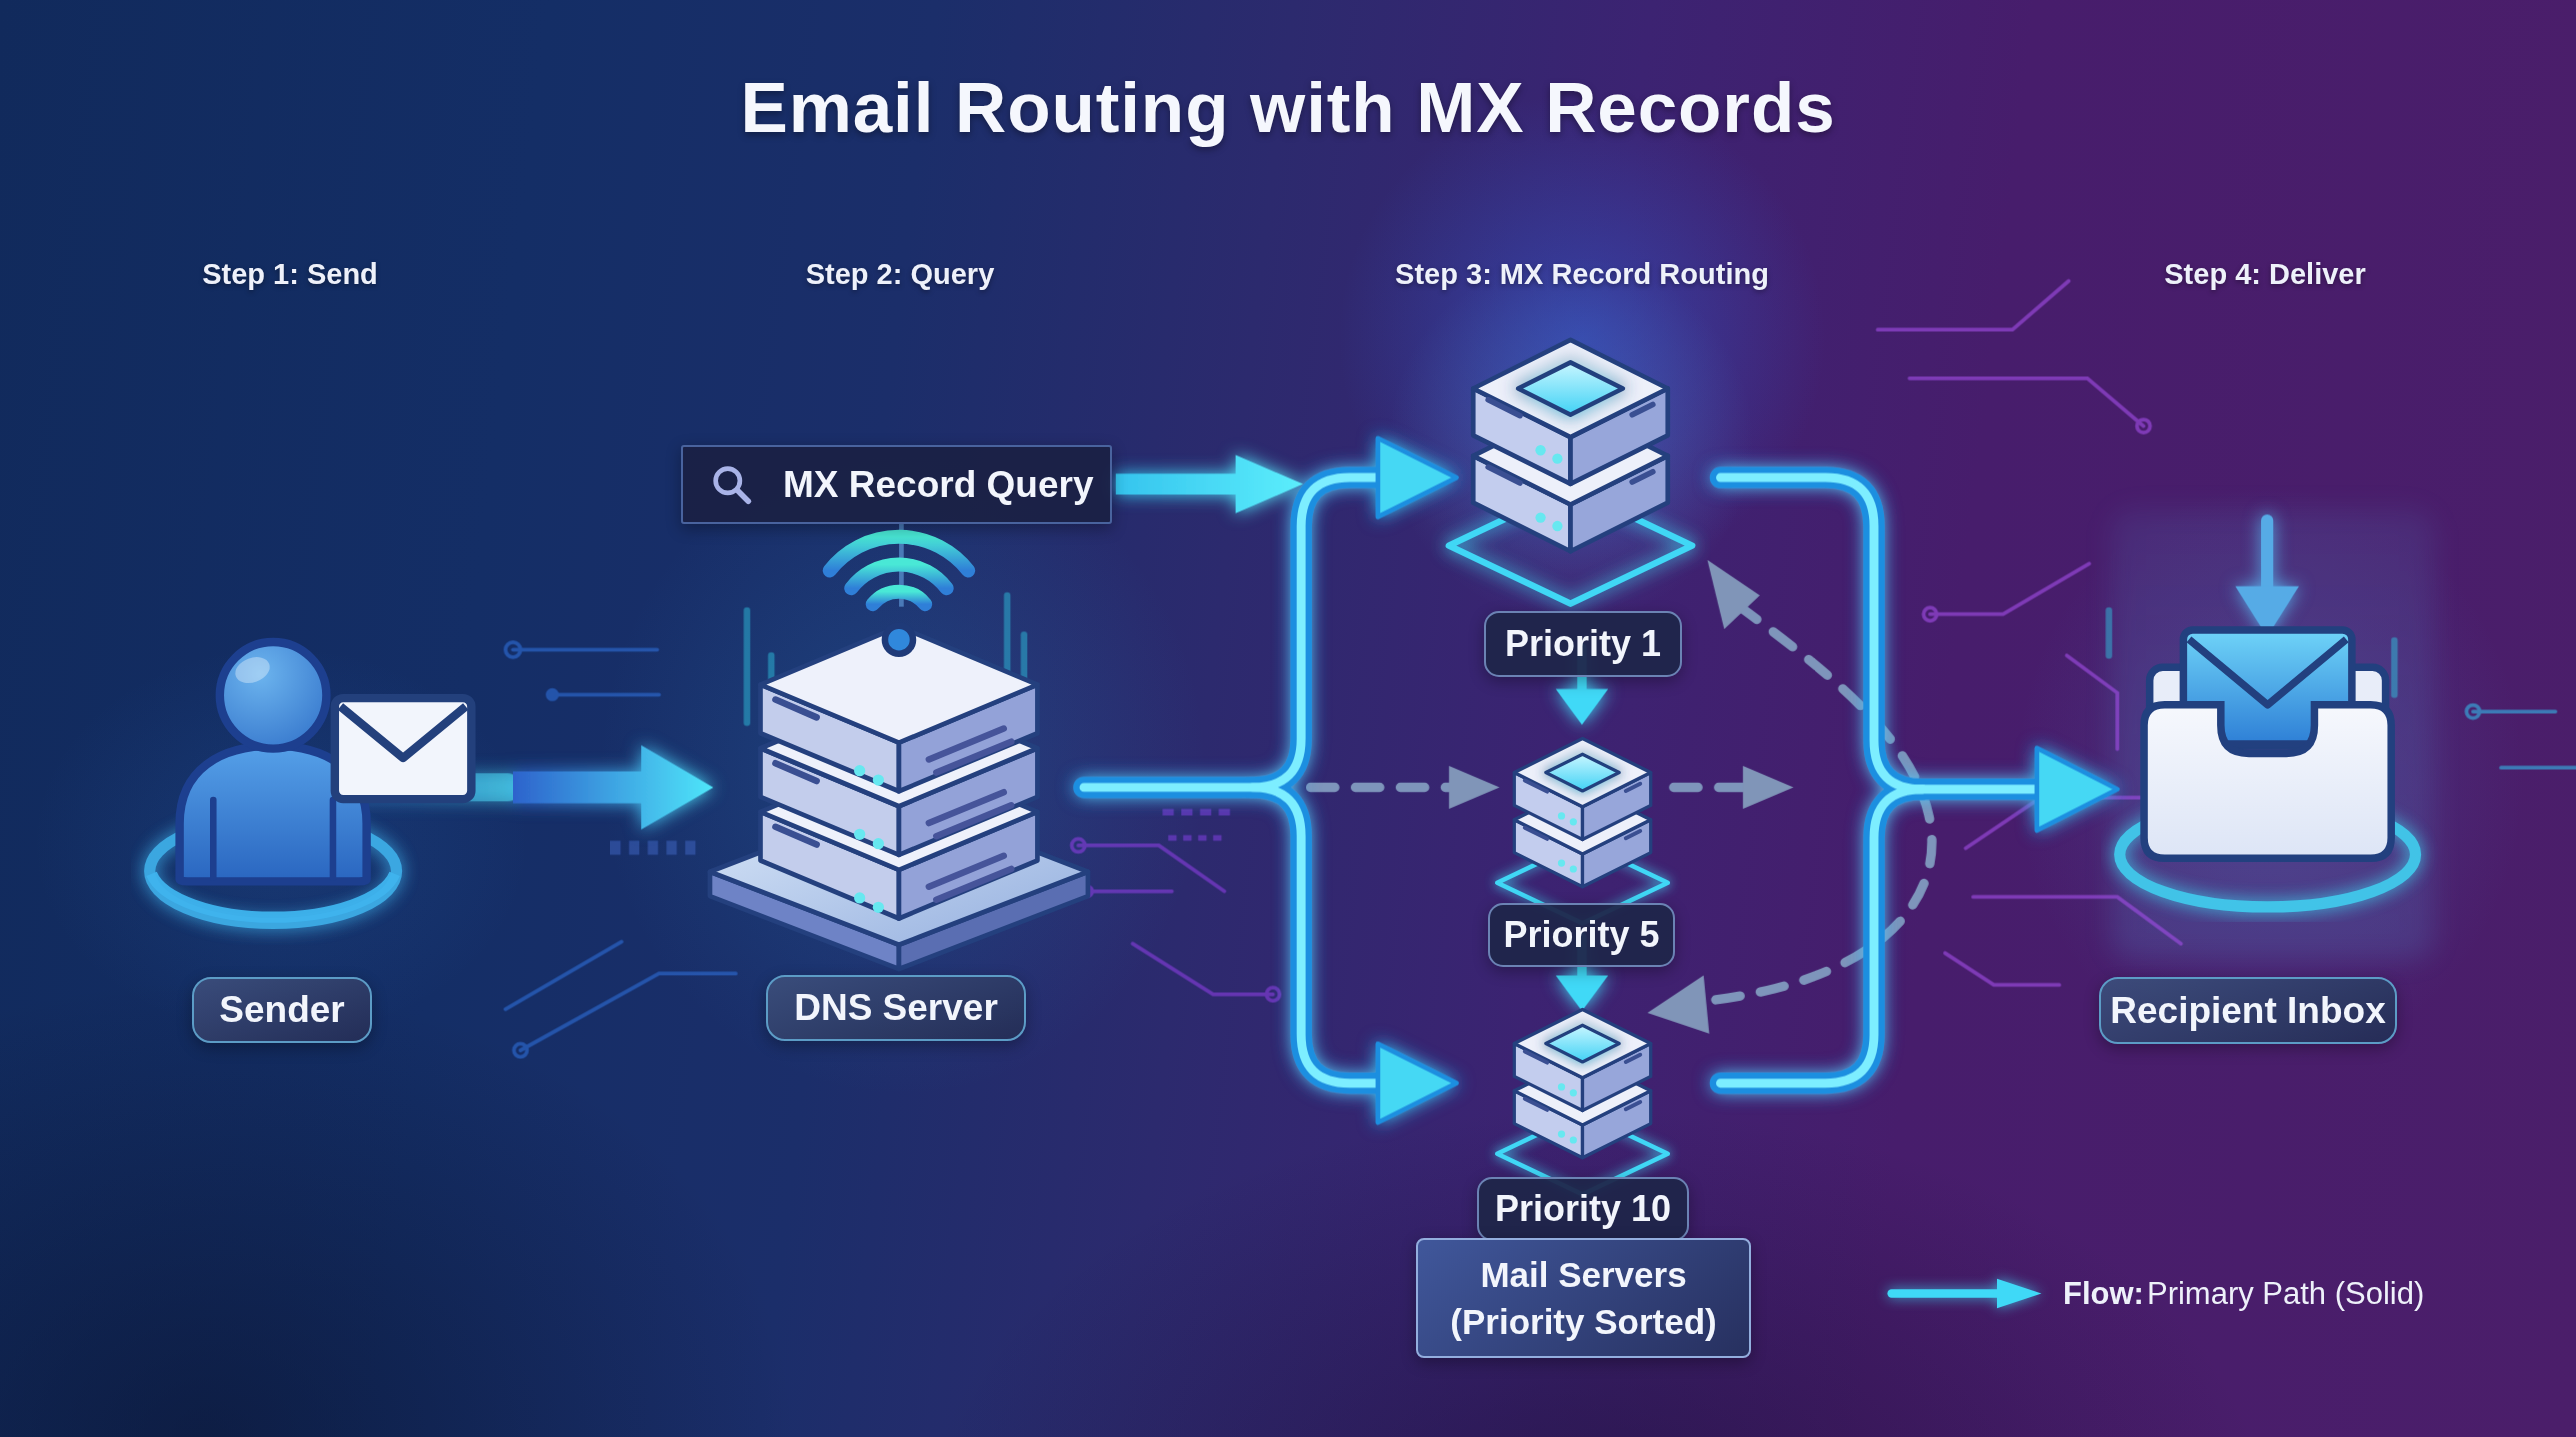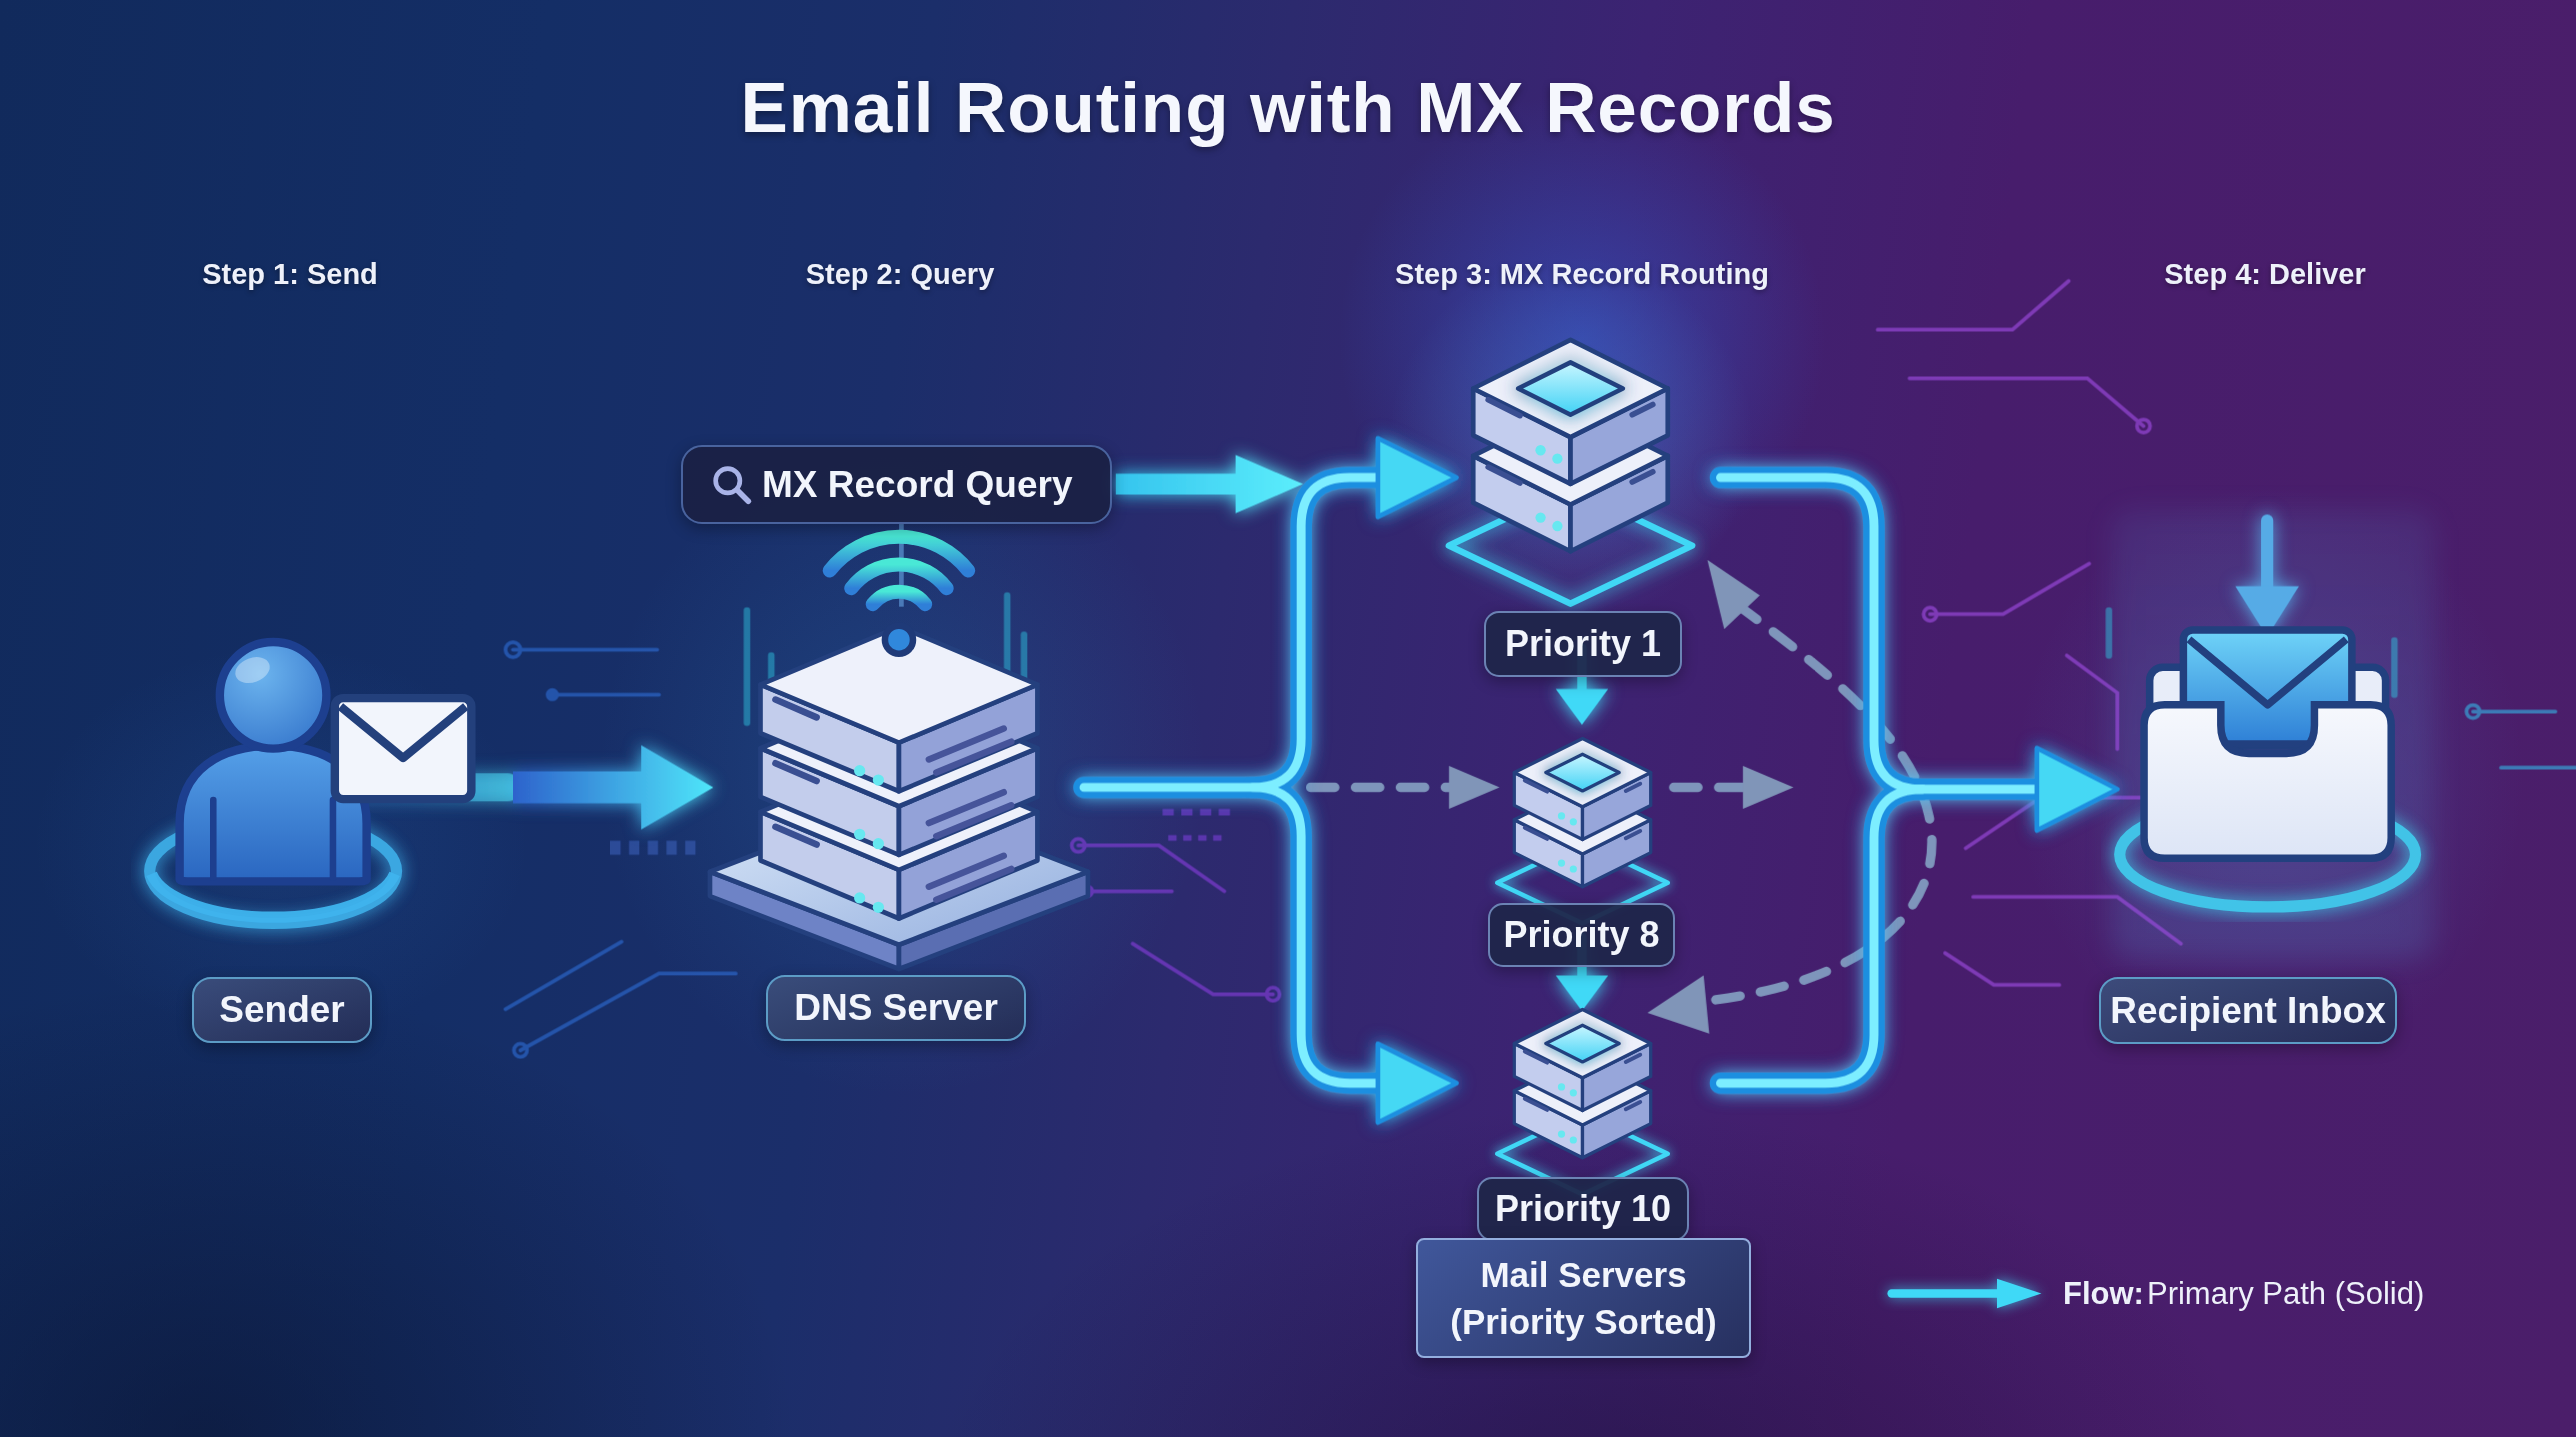--- a/index.html
+++ b/index.html
@@ -21,22 +21,22 @@
   .title{position:absolute;left:0;right:0;top:67px;text-align:center;color:#f5f7fd;
     font-size:71px;font-weight:bold;letter-spacing:0.9px;text-shadow:0 2.8px 7.5px rgba(0,0,0,0.35);}
   .step{position:absolute;top:258px;transform:translateX(-50%);color:#eef1fa;font-size:29px;
     font-weight:bold;white-space:nowrap;text-shadow:0 1.9px 5.6px rgba(0,0,0,0.35);}
   .pill,.badge,.qbox,.capbox{position:absolute;display:flex;align-items:center;justify-content:center;
     color:#f2f5fc;box-sizing:border-box;white-space:nowrap;box-shadow:0 4.7px 15px rgba(0,0,0,0.30);}
   .pill{background:linear-gradient(160deg,rgba(60,78,124,0.94),rgba(36,46,86,0.94));
     border:2.8px solid #5c9cc6;border-radius:19px;font-size:37px;font-weight:bold;}
   .badge{background:rgba(31,37,73,0.94);border:2.8px solid #6b83b4;border-radius:15px;
     font-size:36px;font-weight:bold;margin-top:33px;}
-  .qbox{background:rgba(26,32,66,0.88);border:2.8px solid #49639e;border-radius:21px;
-    font-size:37px;font-weight:bold;justify-content:flex-start;padding-left:28px;gap:10px;}
+  .qbox{background:rgba(26,32,66,0.88);border:2.8px solid #49639e;border-radius:3px;
+    font-size:37px;font-weight:bold;justify-content:flex-start;padding-left:28px;gap:31px;}
   .capbox{background:linear-gradient(140deg,#40579b,#27305f);border:2.8px solid #93aede;border-radius:8px;
     font-size:35px;font-weight:bold;flex-direction:column;line-height:1.35;white-space:normal;text-align:center;}
   .layer{position:absolute;left:0;top:0;}
   .legend{position:absolute;left:1887px;top:1269px;}
   .legrow{display:flex;align-items:center;gap:17px;height:49px;color:#eef1fa;font-size:31px;white-space:nowrap;}
   .legrow b{font-weight:bold;}
   .legrow .rest{margin-left:-5.6px;}
   .larrow{filter:drop-shadow(0 0 6.6px rgba(63,217,247,0.75));}
 </style>
 </head>
@@ -382,21 +382,21 @@
       <circle cx="18" cy="18" r="13" fill="none" stroke="#a9b3e8" stroke-width="5"></circle>
       <path d="M 28 28 L 40 40" stroke="#a9b3e8" stroke-width="6" stroke-linecap="round"></path>
     </svg>
     <span>MX Record Query</span>
   </div>
 
   <div class="badge" style="left:1484px;top:578px;width:198px;height:66px">
     <span>Priority 1</span>
   </div>
   <div class="badge" style="left:1488px;top:870px;width:187px;height:64px">
-    <span>Priority 8</span>
+    <span>Priority 5</span>
   </div>
   <div class="badge" style="left:1477px;top:1144px;width:212px;height:64px">
     <span>Priority 10</span>
   </div>
 
   <div class="pill" style="left:192px;top:977px;width:180px;height:66px">
     <span>Sender</span>
   </div>
   <div class="pill" style="left:766px;top:975px;width:260px;height:66px">
     <span>DNS Server</span>

